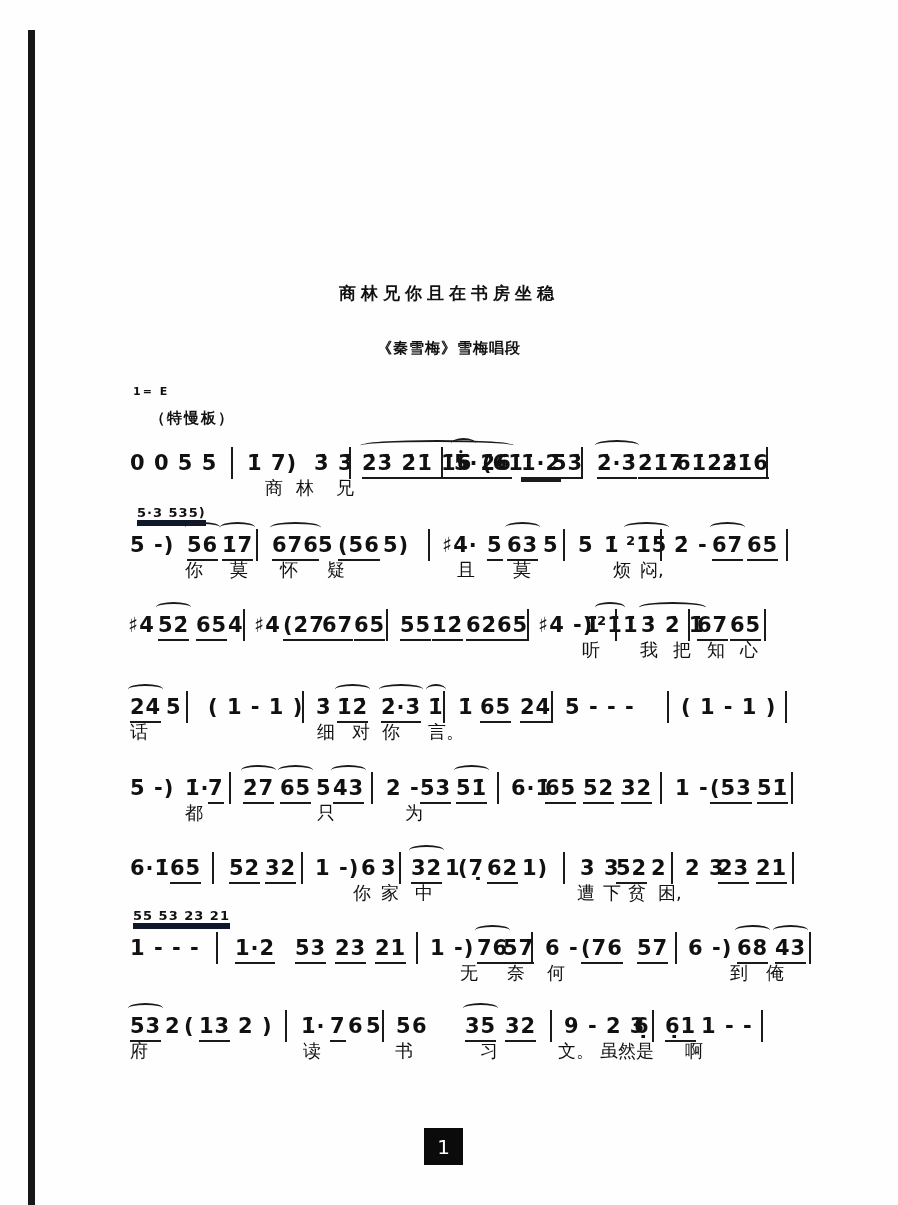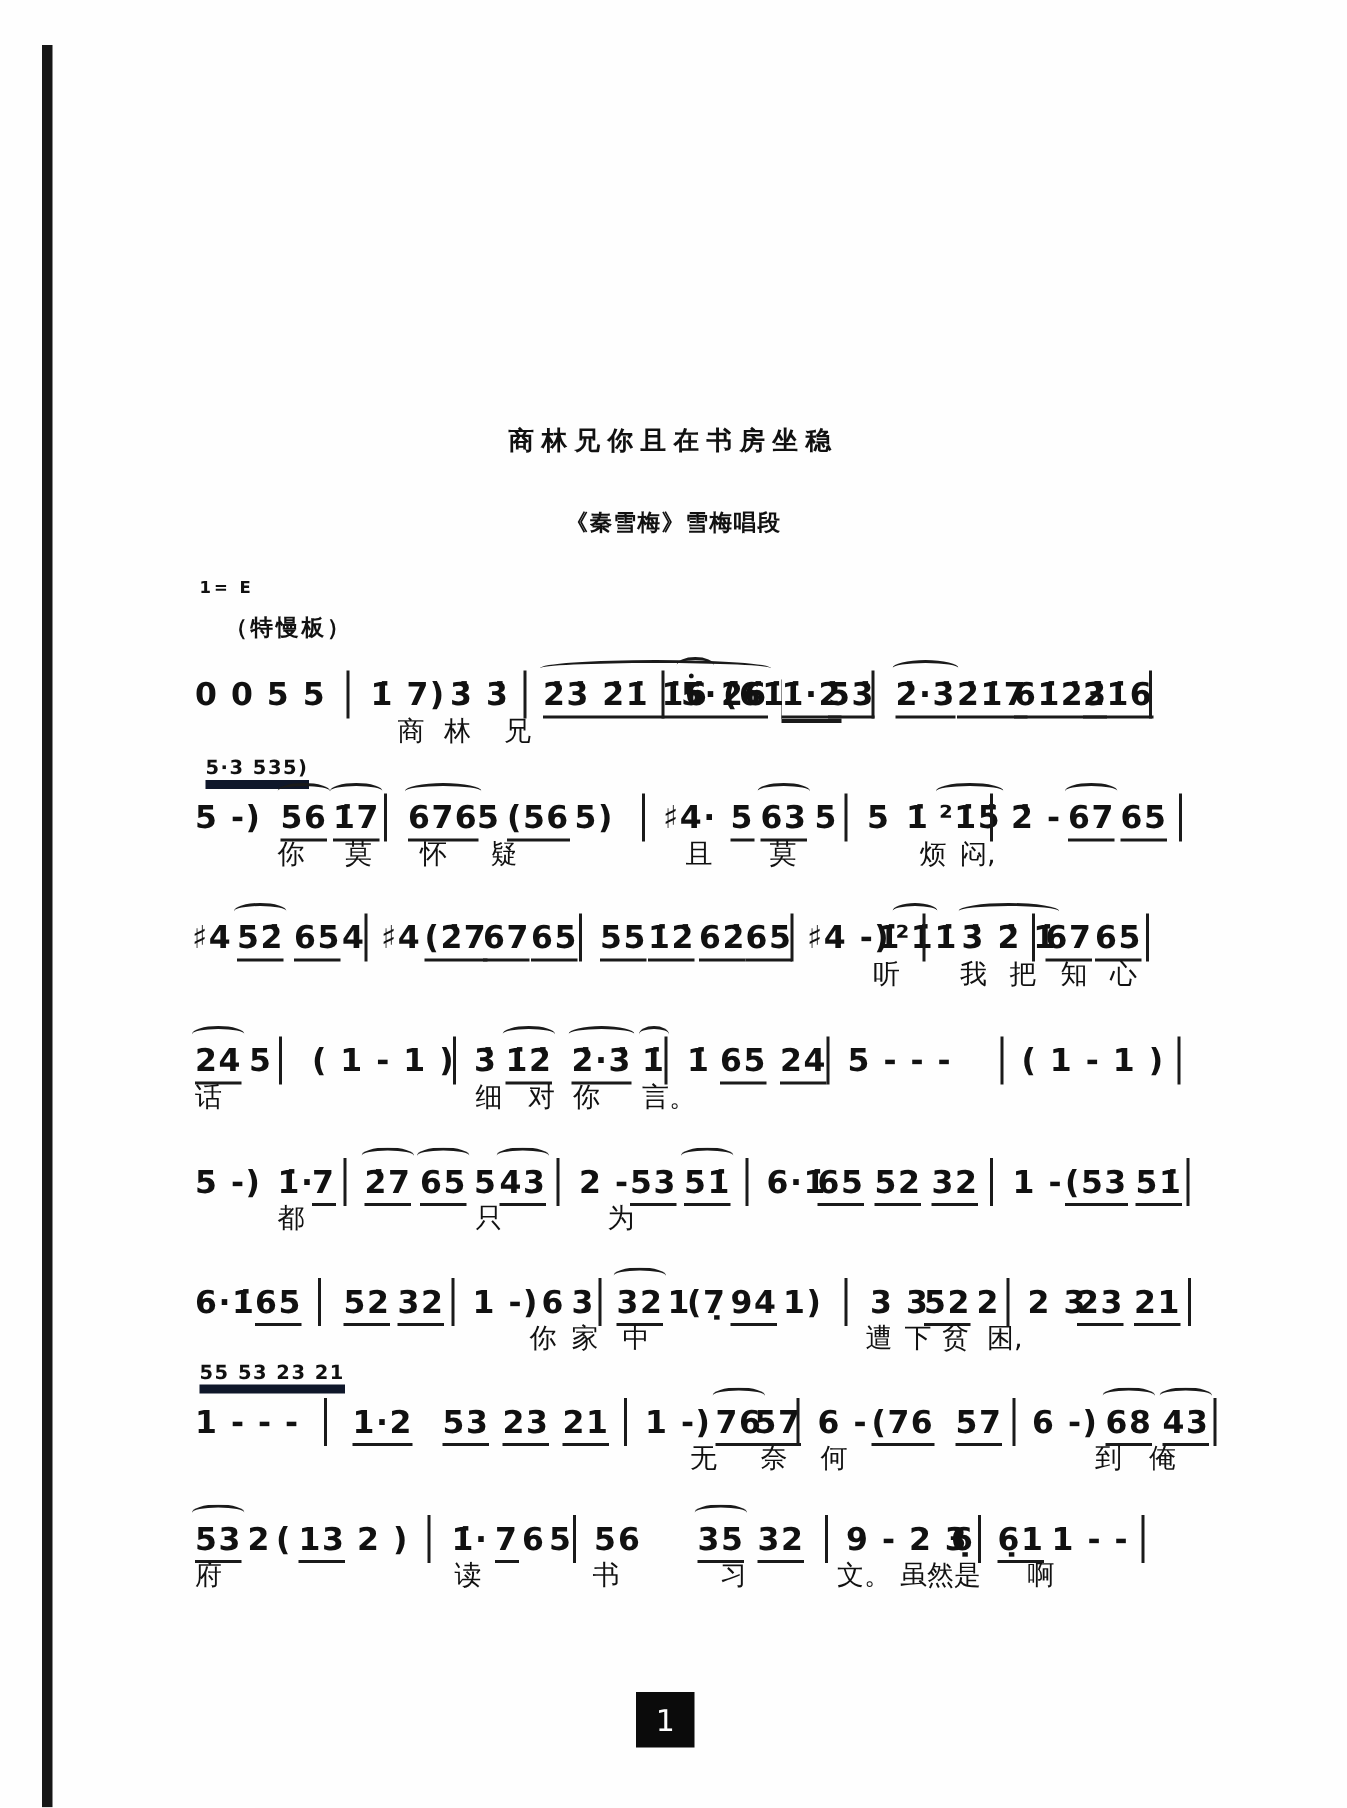--- a/index.html
+++ b/index.html
@@ -38,21 +38,21 @@
   <div class="scan-bar"></div>
   <div class="title">商林兄你且在书房坐稳</div>
   <div class="subtitle">《秦雪梅》雪梅唱段</div>
   <div class="keysig">1= E</div>
   <div class="tempo">（特慢板）</div>
 
   <div class="system sys1">
       <span class="tok" style="left: 0px;">0 0 5 5</span>
       <span class="bar" style="left: 101px;"></span>
       <span class="tok" style="left: 117px;">1̇ 7)</span>
-      <span class="tok" style="left: 170px;">3̇ 3̇</span>
+      <span class="tok" style="left: 184px;">3̇ 3̇</span>
       <span class="bar" style="left: 219px;"></span>
       <span class="tok u1 slur" style="left: 232px;">2̇3̇ 2̇1̇ 1̇6̇ 2̇6̇</span>
       <span class="bar" style="left: 311px;"></span>
       <span class="tok fermata" style="left: 324px;">5·</span>
       <span class="tok" style="left: 352px;">(61̇</span>
       <span class="tok u2" style="left: 391px;">1̇·2̇</span>
       <span class="tok u1" style="left: 422px;">53̇</span>
       <span class="bar" style="left: 451px;"></span>
       <span class="tok u1 slur" style="left: 467px;">2̇·3̇</span>
       <span class="tok u1" style="left: 508px;">2̇1̇7</span>
@@ -187,21 +187,21 @@
       <span class="tok u1" style="left: 99px;">52</span>
       <span class="tok u1" style="left: 135px;">32</span>
       <span class="bar" style="left: 171px;"></span>
       <span class="tok" style="left: 185px;">1 -)</span>
       <span class="tok" style="left: 231px;">6</span>
       <span class="tok" style="left: 251px;">3</span>
       <span class="bar" style="left: 269px;"></span>
       <span class="tok u1 slur" style="left: 281px;">32</span>
       <span class="tok" style="left: 315px;">1</span>
       <span class="tok" style="left: 328px;">(7̣</span>
-      <span class="tok u1" style="left: 357px;">94</span>
+      <span class="tok u1" style="left: 357px;">62</span>
       <span class="tok" style="left: 392px;">1)</span>
       <span class="bar" style="left: 433px;"></span>
       <span class="tok" style="left: 450px;">3 3</span>
       <span class="tok u1" style="left: 486px;">52</span>
       <span class="tok" style="left: 521px;">2</span>
       <span class="bar" style="left: 541px;"></span>
       <span class="tok" style="left: 555px;">2 3</span>
       <span class="tok u1" style="left: 588px;">23</span>
       <span class="tok u1" style="left: 626px;">21</span>
       <span class="bar" style="left: 662px;"></span>

